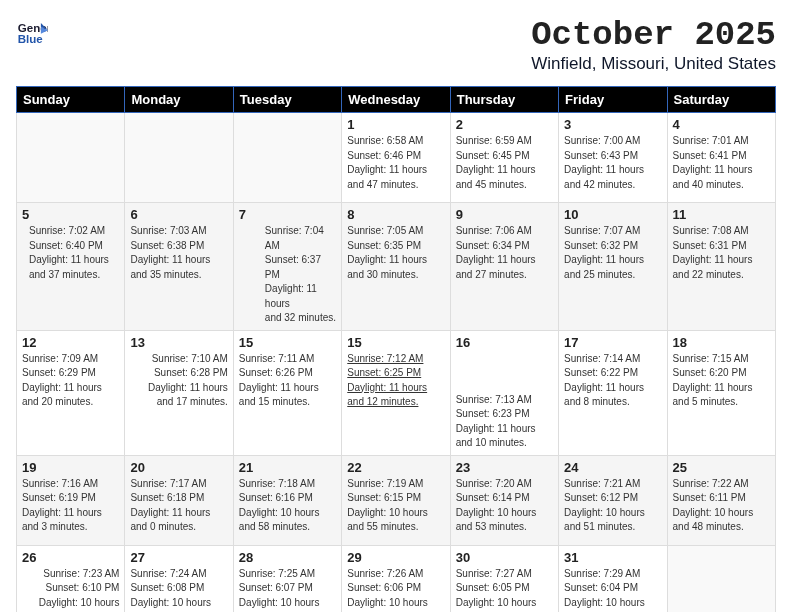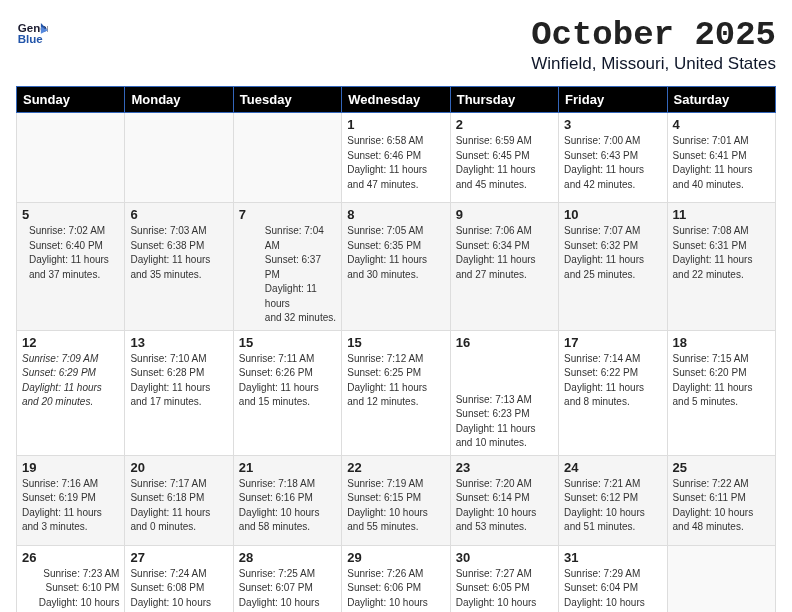--- a/index.html
+++ b/index.html
@@ -185,42 +185,42 @@
           <div class="day-num">11</div>
           <div class="day-info" style="white-space: pre-line;">Sunrise: 7:08 AM
 Sunset: 6:31 PM
 Daylight: 11 hours
 and 22 minutes.</div>
         </td>
       </tr>
       <tr>
         <td>
           <div class="day-num">12</div>
-          <div class="day-info" style="white-space: pre-line; font-style: italic;">Sunrise: 7:09 AM
+          <div class="day-info" style="white-space: pre-line;">Sunrise: 7:09 AM
 Sunset: 6:29 PM
 Daylight: 11 hours
 and 20 minutes.</div>
         </td>
         <td>
           <div class="day-num">13</div>
-          <div class="day-info" style="white-space: pre-line;">Sunrise: 7:10 AM
+          <div class="day-info" style="white-space: pre-line; text-align: right;">Sunrise: 7:10 AM
 Sunset: 6:28 PM
 Daylight: 11 hours
 and 17 minutes.</div>
         </td>
         <td>
           <div class="day-num">15</div>
           <div class="day-info" style="white-space: pre-line;">Sunrise: 7:11 AM
 Sunset: 6:26 PM
 Daylight: 11 hours
 and 15 minutes.</div>
         </td>
         <td>
           <div class="day-num">15</div>
-          <div class="day-info" style="white-space: pre-line;">Sunrise: 7:12 AM
+          <div class="day-info" style="white-space: pre-line; text-decoration: underline;">Sunrise: 7:12 AM
 Sunset: 6:25 PM
 Daylight: 11 hours
 and 12 minutes.</div>
         </td>
         <td>
           <div class="day-num">16</div>
           <div class="day-info" style="white-space: pre-line; margin-top: 43px;">Sunrise: 7:13 AM
 Sunset: 6:23 PM
 Daylight: 11 hours
 and 10 minutes.</div>

